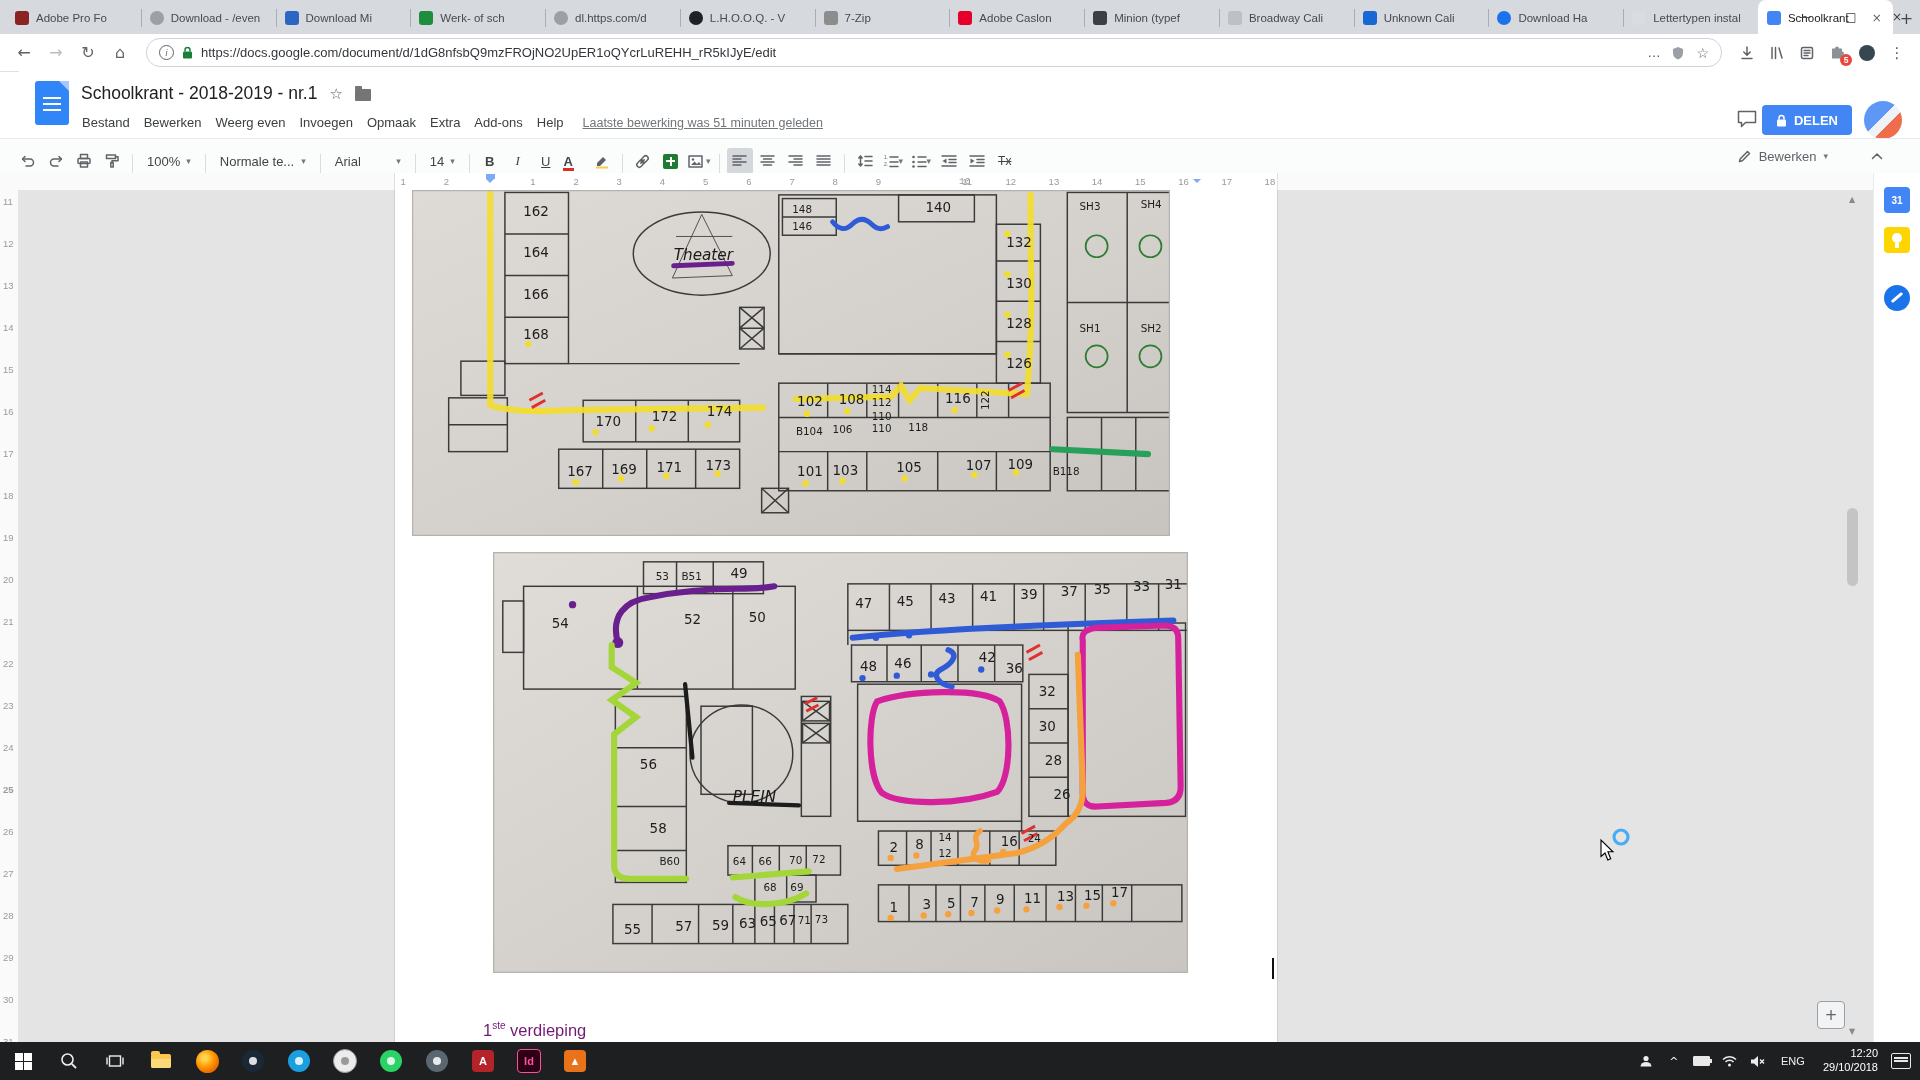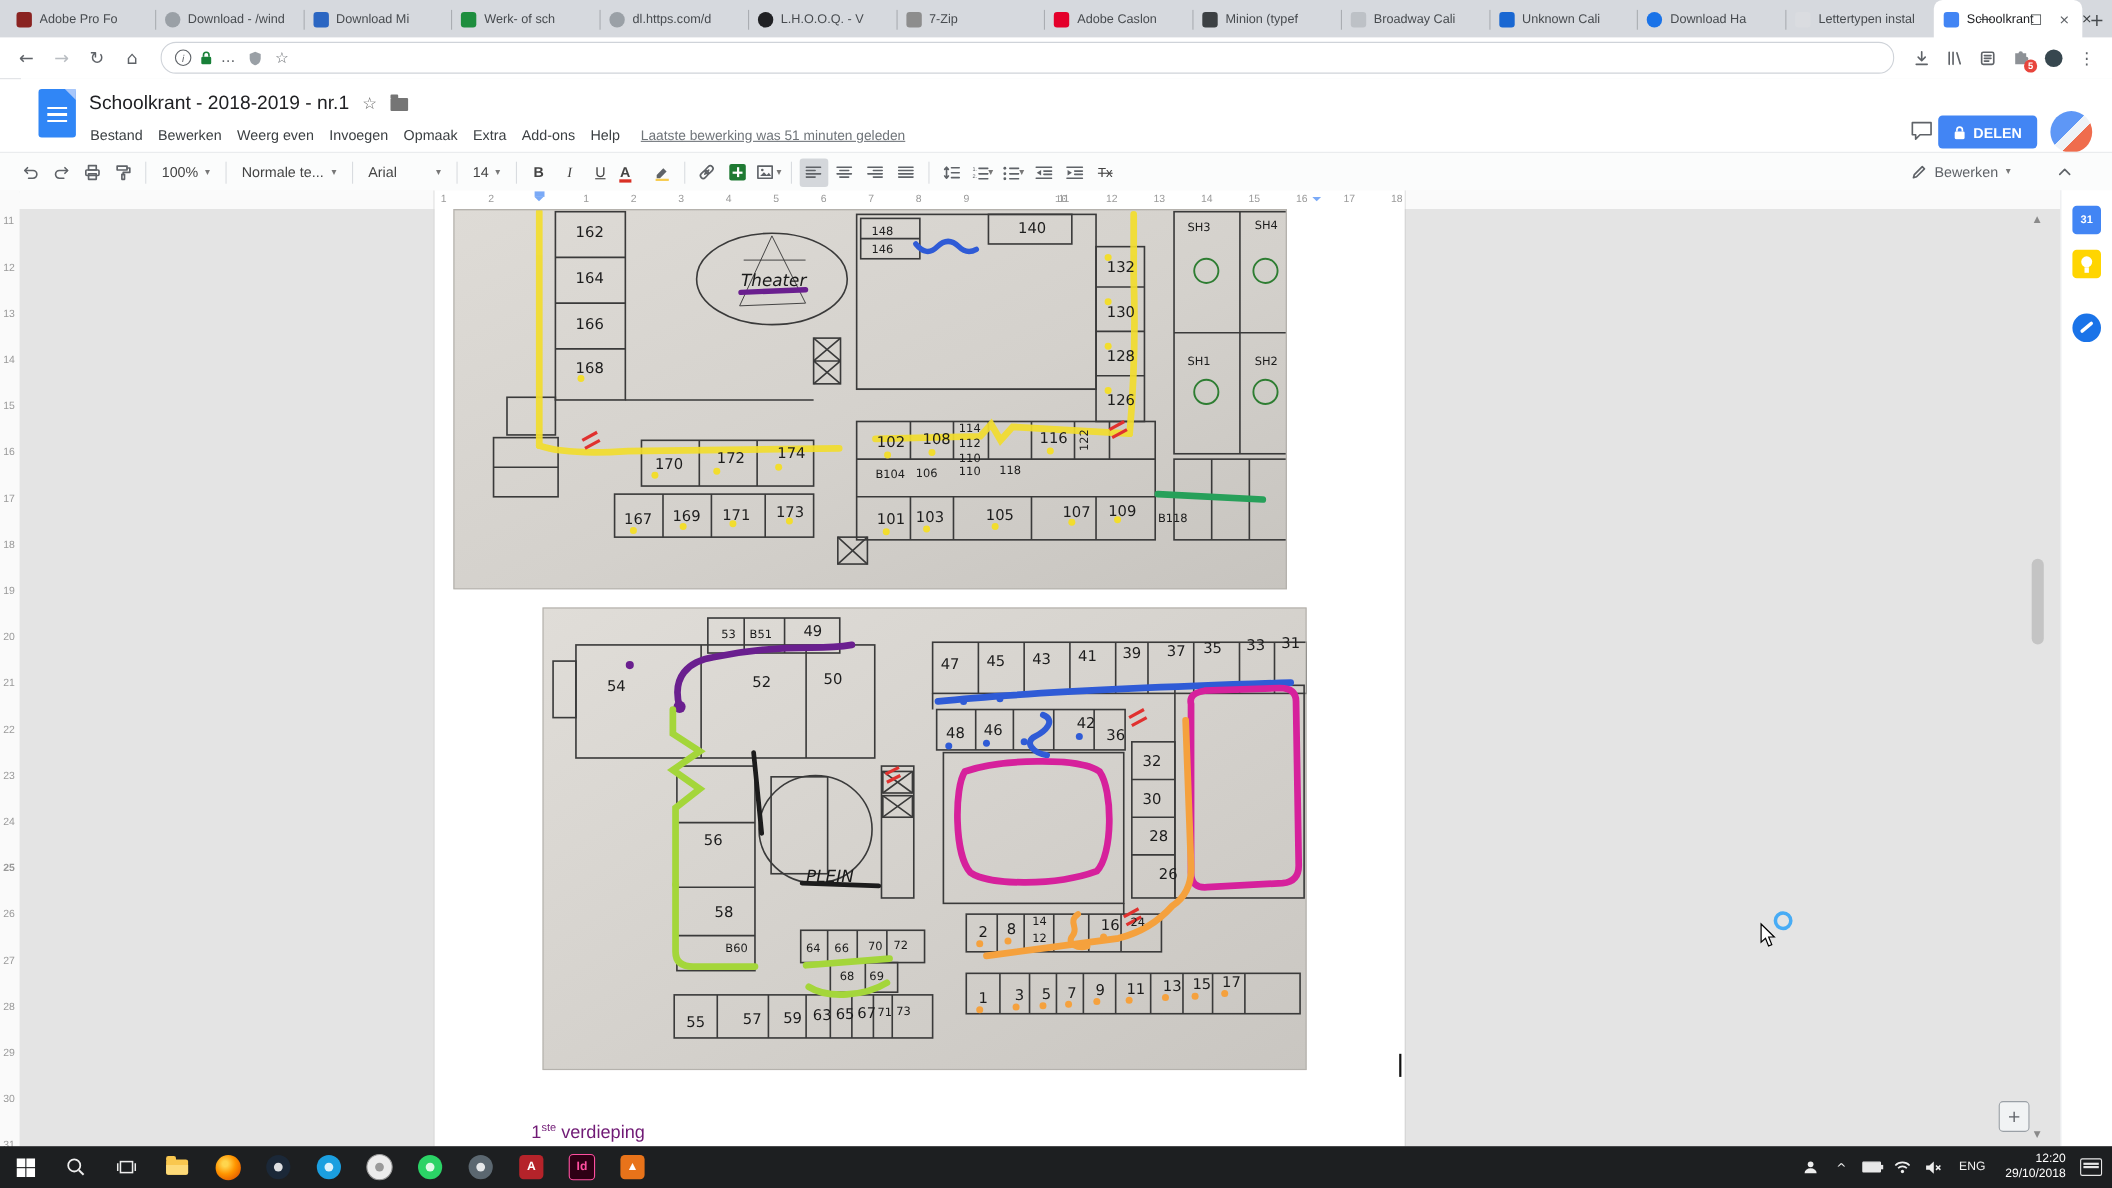--- a/index.html
+++ b/index.html
@@ -44,21 +44,21 @@
   .tfolder::before{content:'';position:absolute;top:-3px;left:0;width:7px;height:3px;background:#757575;border-radius:1px 1px 0 0;}
   .menubar{position:absolute;left:56px;top:42px;display:flex;align-items:center;font-size:13px;color:#3c4043;}
   .menu-item{padding:2px 7px;border-radius:2px;}
   .last-edit{margin-left:12px;color:#70757a;font-size:12.5px;text-decoration:underline;}
   .comment-btn{position:absolute;right:162px;top:38px;color:#616161;}
   .share-btn{position:absolute;right:68px;top:34px;height:30px;background:#4285f4;border-radius:4px;color:#fff;font-weight:bold;font-size:13px;display:flex;align-items:center;gap:7px;padding:0 14px;}
   .avatar{position:absolute;right:18px;top:30px;width:38px;height:38px;border-radius:50%;
      background:linear-gradient(135deg,#5e97f6 0 45%,#eef2f7 45% 62%,#ef6c4d 62% 100%);}
 
   
-  .dtoolbar{position:absolute;top:138px;left:0;right:0;height:35px;background:#fbfcfc;border-top:1px solid #e8eaed;border-bottom:1px solid #dadce0;display:flex;align-items:center;padding-left:14px;font-size:13px;color:#444;}
+  .dtoolbar{position:absolute;top:138px;left:0;right:0;height:35px;background:#fbfcfc;border-top:1px solid #e8eaed;border-bottom:1px solid #dadce0;display:flex;align-items:flex-end;padding-left:14px;font-size:13px;color:#444;}
   .tbtn{height:26px;min-width:26px;display:flex;align-items:center;justify-content:center;border-radius:3px;margin:0 1px;color:#444;}
   .tbtn.sel{background:#d4d7db;}
   .tsep{width:1px;height:20px;background:#d9dce0;margin:0 6px;}
   .tdrop{display:flex;align-items:center;gap:6px;padding:0 8px;height:26px;border-radius:3px;}
   .caret{font-size:9px;color:#777;}
   .tb-b{font-weight:bold;}
   .tb-i{font-style:italic;font-family:"Liberation Serif",serif;}
   .tb-u{text-decoration:underline;}
   .tb-a{position:relative;font-weight:bold;line-height:1;}
   .mode-chip{position:absolute;right:92px;top:4px;display:flex;align-items:center;gap:7px;color:#5f6368;font-size:13px;height:26px;}
@@ -127,21 +127,21 @@
 
 <div class="screen">
 
   <div class="tabstrip">
       <div class="tab">
         <span class="fav" style="background: rgb(138, 35, 33);"></span>
         <span class="tab-title">Adobe Pro Fo</span>
       </div>
       <div class="tab">
         <span class="fav" style="background: rgb(154, 160, 166); border-radius: 50%;"></span>
-        <span class="tab-title">Download - /wind</span>
+        <span class="tab-title">Download - /even</span>
       </div>
       <div class="tab">
         <span class="fav" style="background: rgb(43, 102, 194);"></span>
         <span class="tab-title">Download Mi</span>
       </div>
       <div class="tab">
         <span class="fav" style="background: rgb(30, 142, 62);"></span>
         <span class="tab-title">Werk- of sch</span>
       </div>
       <div class="tab">
@@ -197,20 +197,21 @@
     <div class="nav-ic glyph">←</div>
     <div class="nav-ic glyph disabled">→</div>
     <div class="nav-ic glyph">↻</div>
     <div class="nav-ic glyph">⌂</div>
     <div class="omnibox">
       <span class="info-circle">i</span>
       <svg width="11" height="13" viewBox="0 0 11 13">
         <rect x="1" y="5.5" width="9" height="7" rx="1.2" fill="#188038"></rect>
         <path d="M3 5.5 V4 a2.5 2.5 0 0 1 5 0 V5.5" fill="none" stroke="#188038" stroke-width="1.5"></path>
       </svg>
+      <span class="url">https://docs.google.com/document/d/1dG8nfsbQ9mzFROjNO2UpER1oQYcrLuREHH_rR5kIJyE/edit</span>
       <span class="omni-right">
         <span class="glyph" style="font-size:13px">…</span>
         <svg width="12" height="14" viewBox="0 0 12 14">
           <path d="M6 1 L11 3 V7 C11 10.5 8.8 12.6 6 13.4 C3.2 12.6 1 10.5 1 7 V3 Z" fill="#9aa0a6"></path>
         </svg>
         <span class="glyph" style="font-size:14px">☆</span>
       </span>
     </div>
     <div class="act-ic">
       <svg width="16" height="16" viewBox="0 0 16 16">

